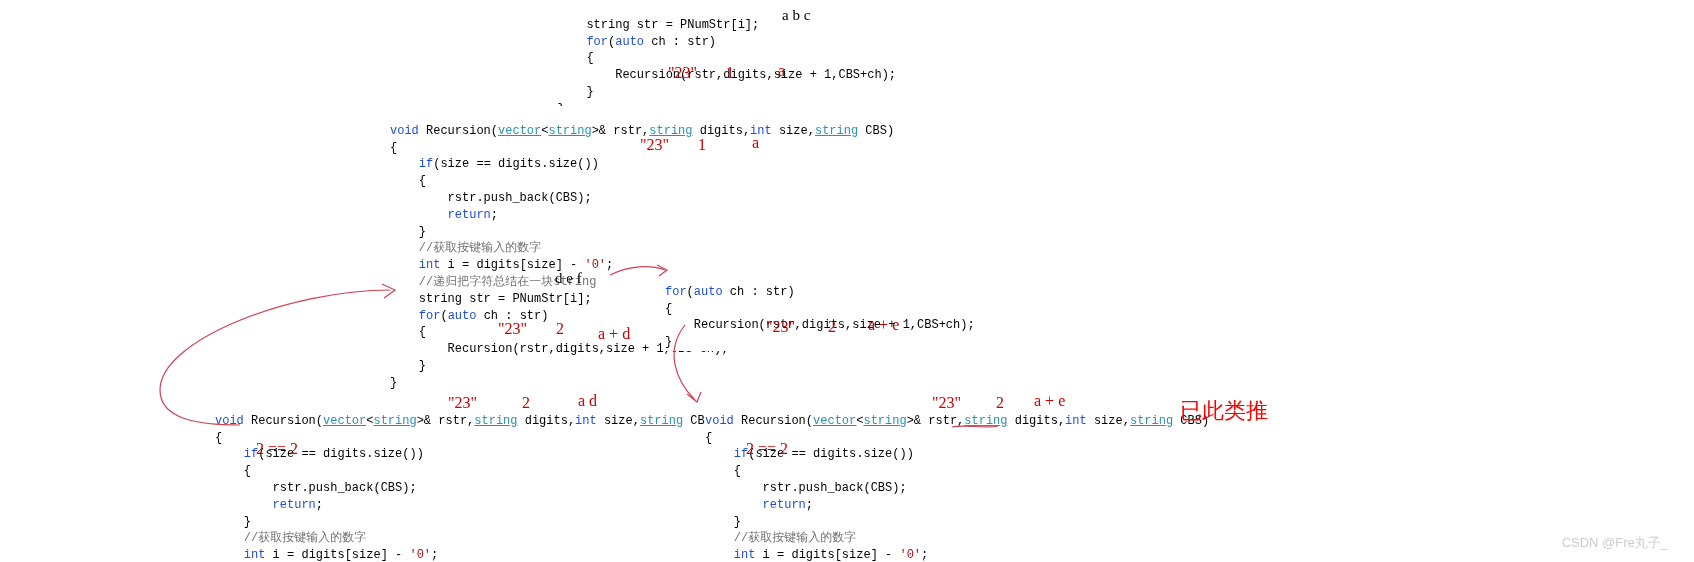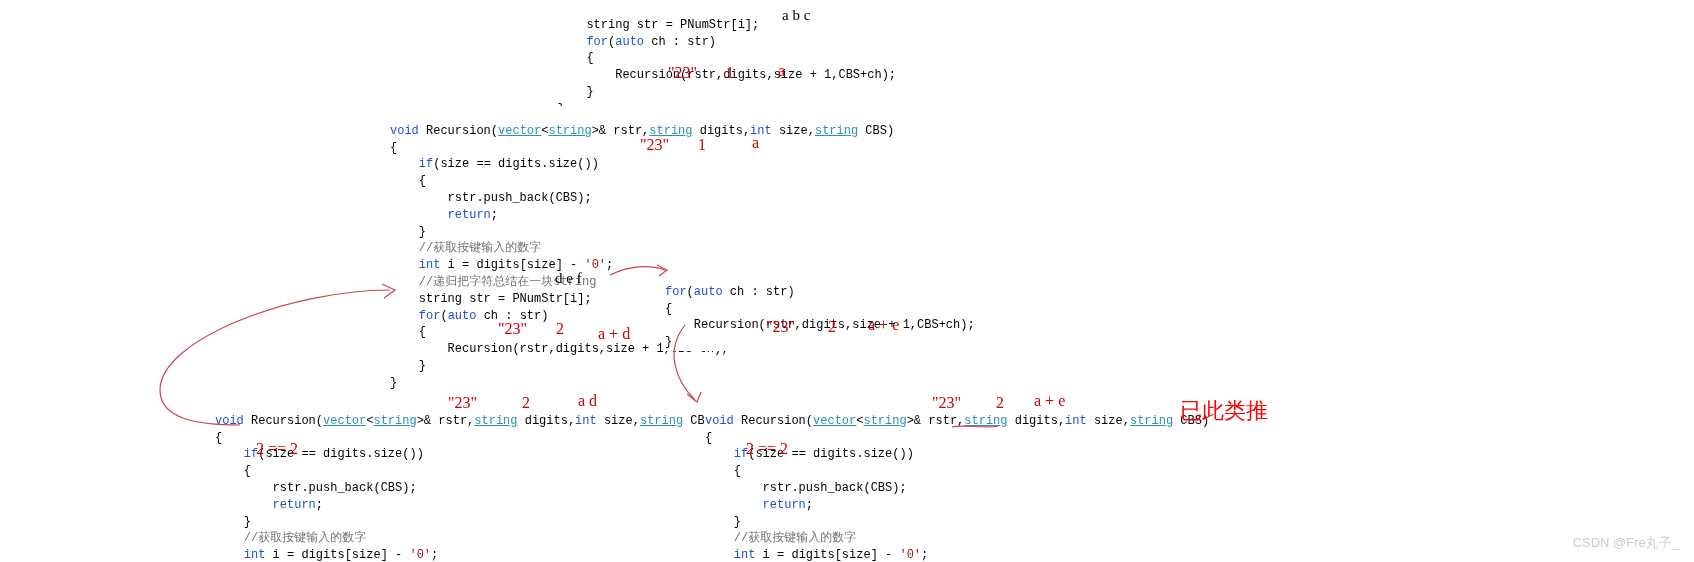--- a/index.html
+++ b/index.html
@@ -34,21 +34,21 @@
     font-family: "Times New Roman", serif;
     font-size: 15px;
     color: #000;
   }
   .big-ann {
     font-size: 22px;
     color: #ff0000;
   }
   .watermark {
     position: absolute;
-    right: 15px;
+    right: 26px;
     bottom: 10px;
     color: #ccc;
     font-size: 13px;
     font-family: sans-serif;
   }
   svg.arrow {
     position: absolute;
     pointer-events: none;
   }
   .stroke {

